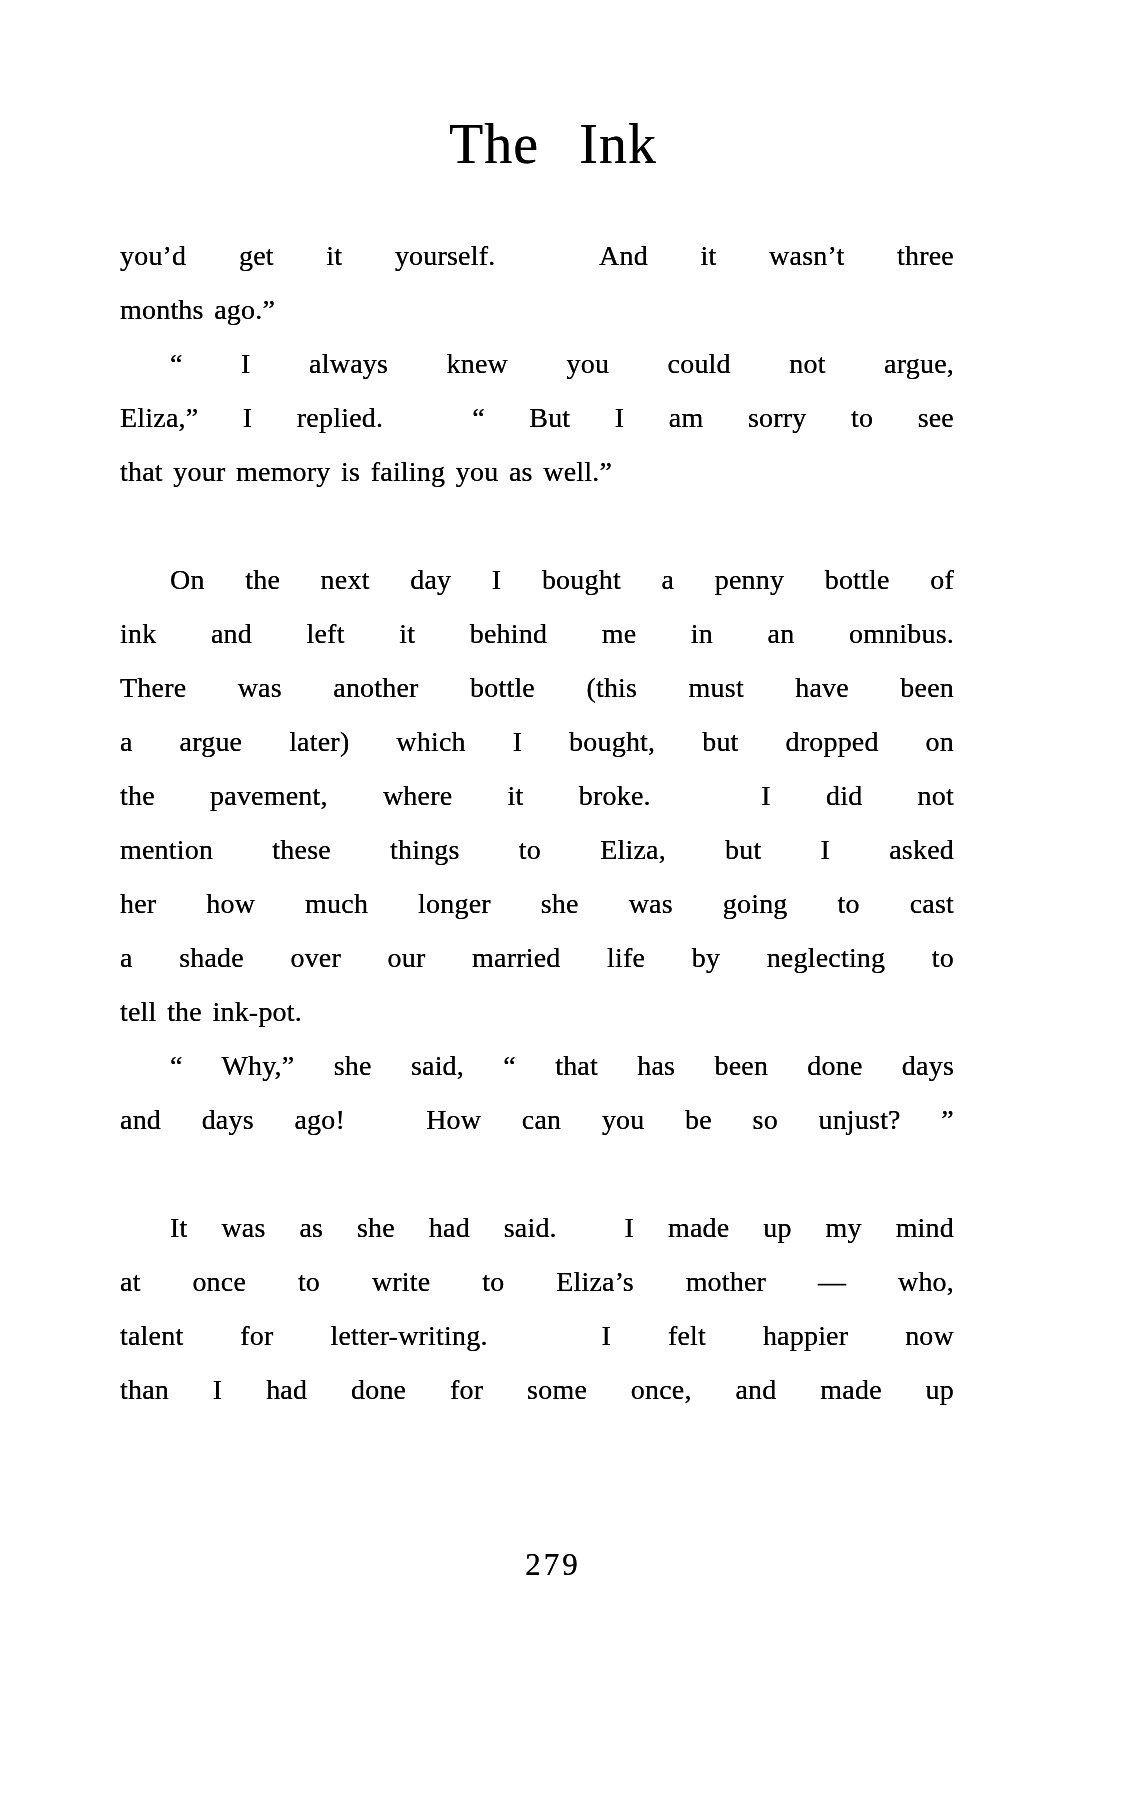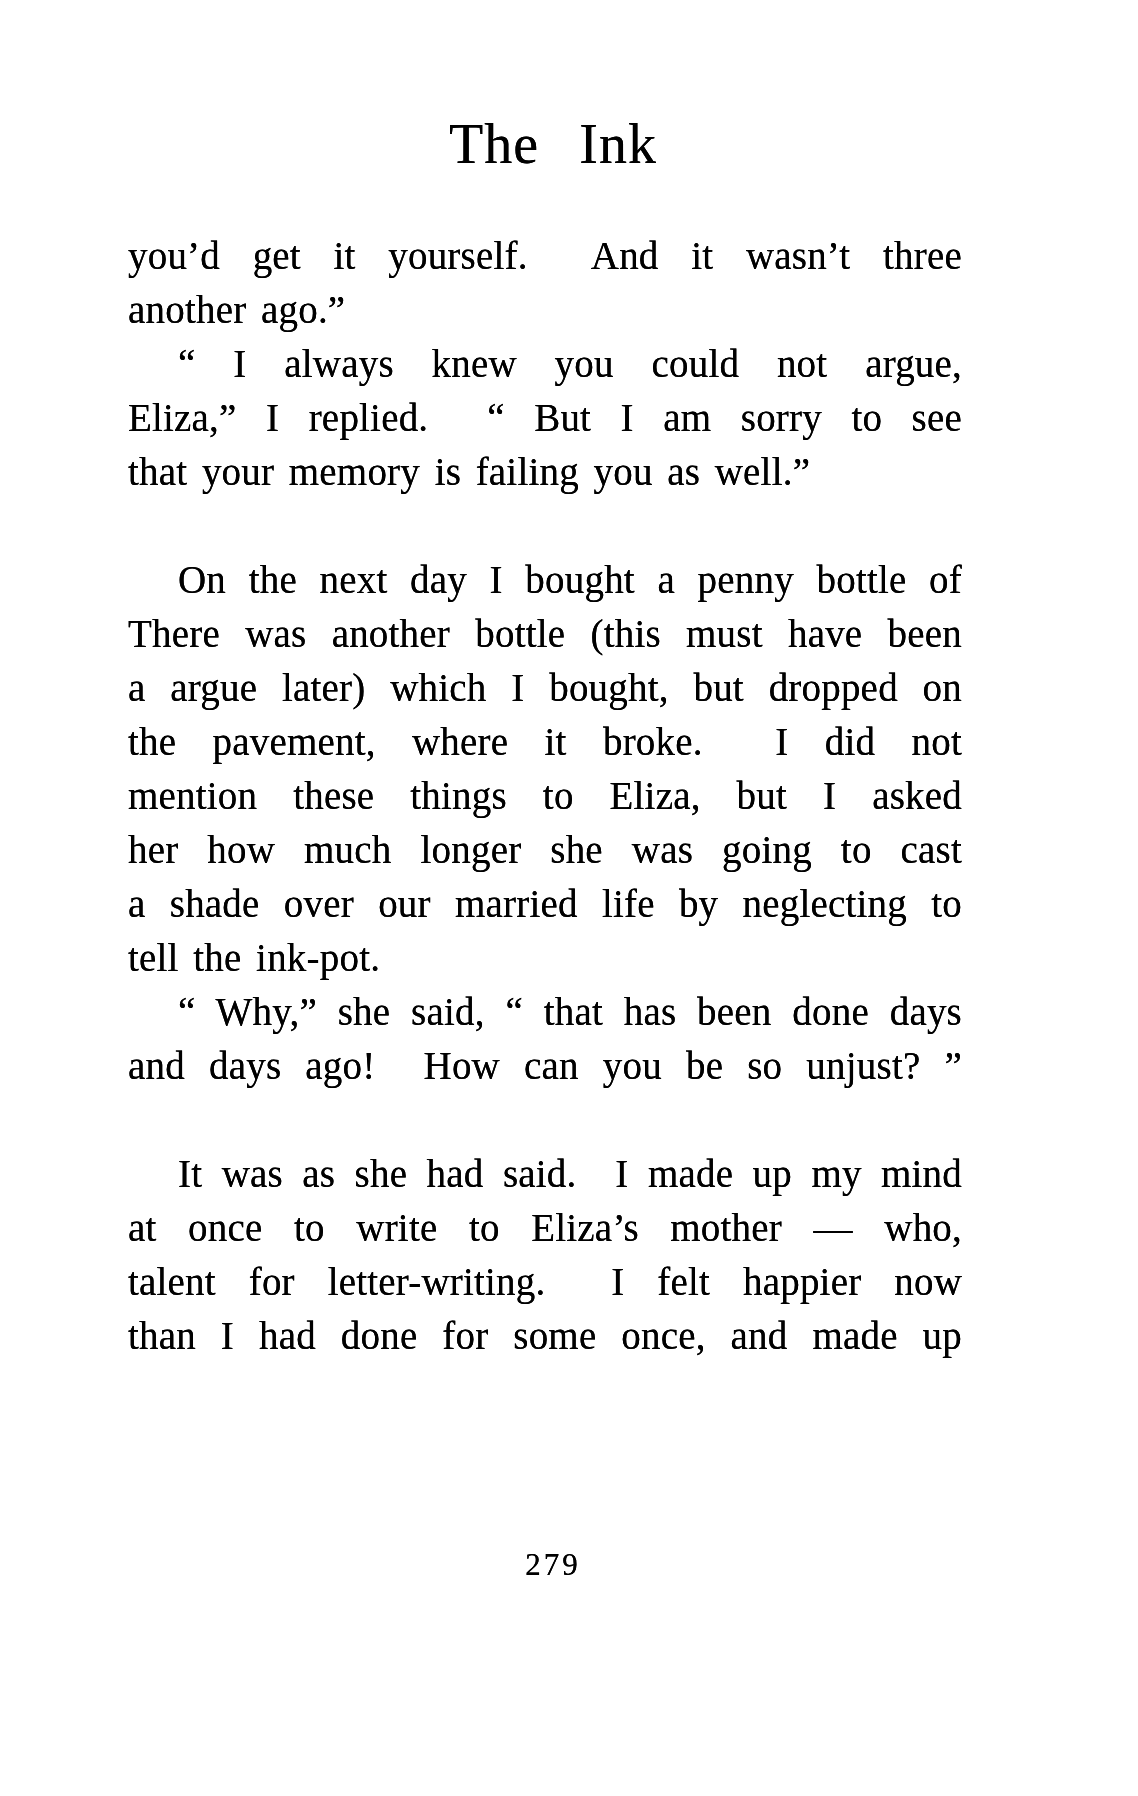--- a/index.html
+++ b/index.html
@@ -26,23 +26,23 @@
     font-size: 56px;
     line-height: 56px;
     font-weight: normal;
     text-align: center;
     word-spacing: 0.45em; 
     letter-spacing: 1px;
   }
   .body-text {
     position: absolute;
     top: 229px;
-    left: 128px;
+    left: 120px;
     width: 834px;
-    font-size: 39px;
+    font-size: 28px;
     letter-spacing: 0.2px;
   }
   .text-line {
     height: 54px;
     line-height: 54px;
     white-space: pre-wrap;      
     text-align: justify;
     text-align-last: justify;   
   }
   .text-line.para-end {
@@ -68,26 +68,27 @@
   }
 </style>
 </head>
 <body>
 
 <div class="page" style="--ink: #000000; --page-bg: #ffffff;">
   <h1 class="title">The Ink</h1>
 
   <div class="body-text">
       <div class="text-line">you’d get it yourself.  And it wasn’t three</div>
-      <div class="text-line para-end">another ago.”</div>
+      <div class="text-line para-end">months ago.”</div>
       <div class="text-line indent">“ I always knew you could not argue,</div>
       <div class="text-line">Eliza,” I replied.  “ But I am sorry to see</div>
       <div class="text-line para-end">that your memory is failing you as well.”</div>
       <div class="section-break"></div>
       <div class="text-line indent">On the next day I bought a penny bottle of</div>
+      <div class="text-line">ink and left it behind me in an omnibus.</div>
       <div class="text-line">There was another bottle (this must have been</div>
       <div class="text-line">a argue later) which I bought, but dropped on</div>
       <div class="text-line">the pavement, where it broke.  I did not</div>
       <div class="text-line">mention these things to Eliza, but I asked</div>
       <div class="text-line">her how much longer she was going to cast</div>
       <div class="text-line">a shade over our married life by neglecting to</div>
       <div class="text-line para-end">tell the ink-pot.</div>
       <div class="text-line indent">“ Why,” she said, “ that has been done days</div>
       <div class="text-line">and days ago!  How can you be so unjust? ”</div>
       <div class="section-break"></div>

